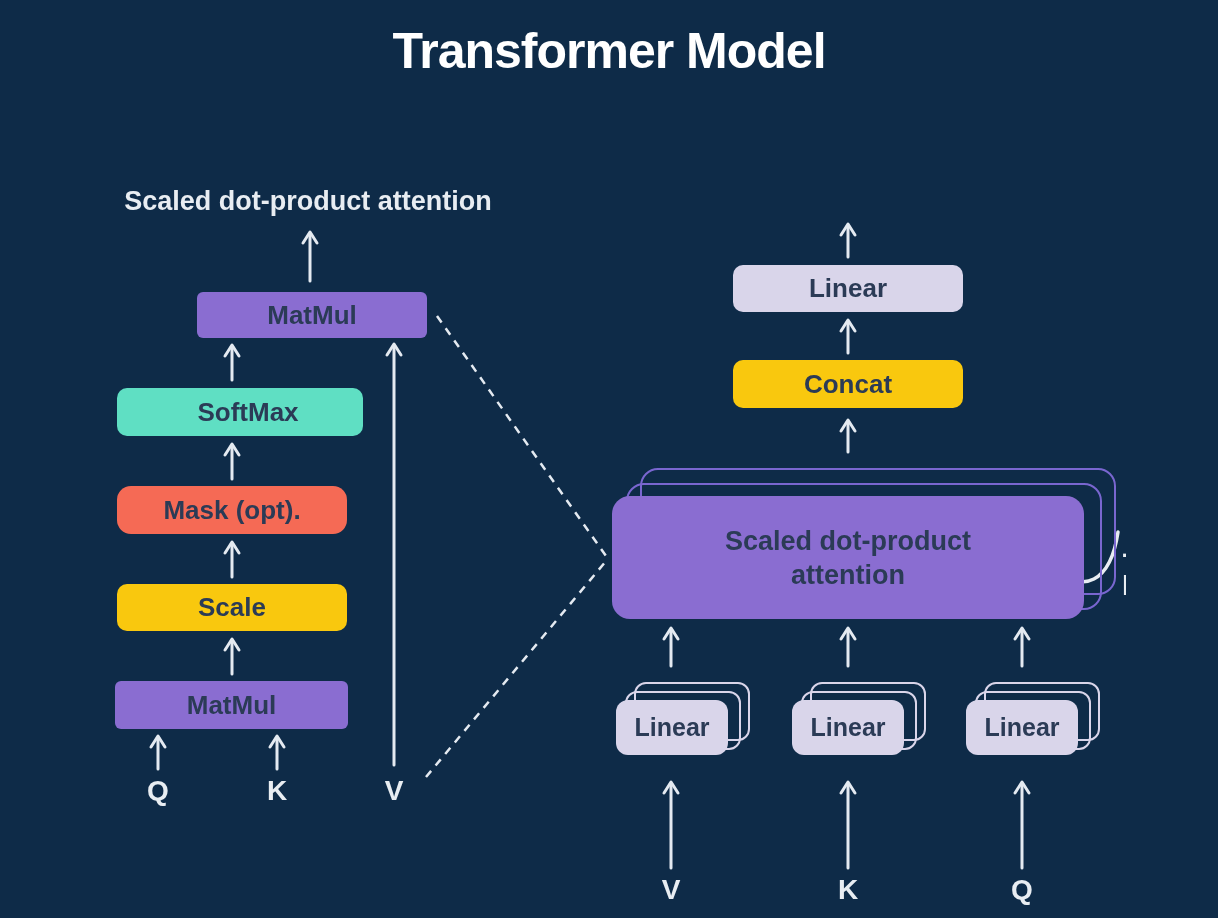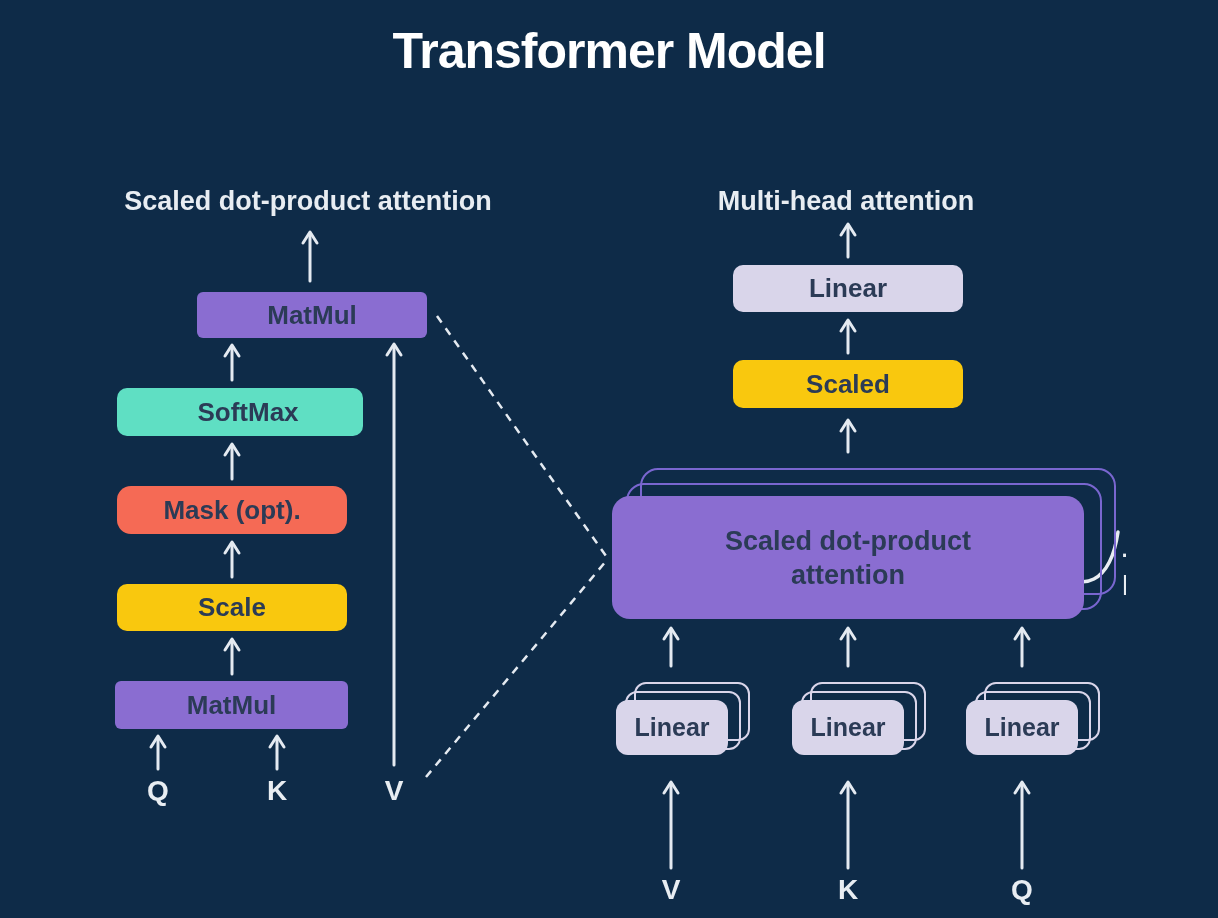--- a/index.html
+++ b/index.html
@@ -136,24 +136,23 @@
   <div class="node purple" style="left:197px;top:292px;width:230px;height:46px;">MatMul</div>
   <div class="node teal" style="left:117px;top:388px;width:230px;height:48px;">SoftMax</div>
   <div class="node coral" style="left:117px;top:486px;width:230px;height:48px;border-radius:14px;">Mask (opt).</div>
   <div class="node yellow" style="left:117px;top:584px;width:230px;height:47px;">Scale</div>
   <div class="node purple" style="left:115px;top:681px;width:233px;height:48px;">MatMul</div>
 
   <div class="io-label" style="left:128px;top:775px;">Q</div>
   <div class="io-label" style="left:247px;top:775px;">K</div>
   <div class="io-label" style="left:364px;top:775px;">V</div>
 
-  <div id="right-heading" class="heading">Multi-head attention</div>
 
   <div class="node lavender" style="left:733px;top:265px;width:230px;height:47px;">Linear</div>
-  <div class="node yellow" style="left:733px;top:360px;width:230px;height:48px;">Scaled</div>
+  <div class="node yellow" style="left:733px;top:360px;width:230px;height:48px;">Concat</div>
 
   <div class="outline-box" style="left:640px;top:468px;width:472px;height:123px;"></div>
   <div class="outline-box" style="left:626px;top:483px;width:472px;height:123px;"></div>
   <div id="big-attn" class="node purple">
     <div class="inner">Scaled dot-product attention</div>
   </div>
   <div id="heads-label">-h</div>
 
   <div class="outline-small" style="left:634px;top:682px;width:112px;height:55px;"></div>
   <div class="outline-small" style="left:625px;top:691px;width:112px;height:55px;"></div>

